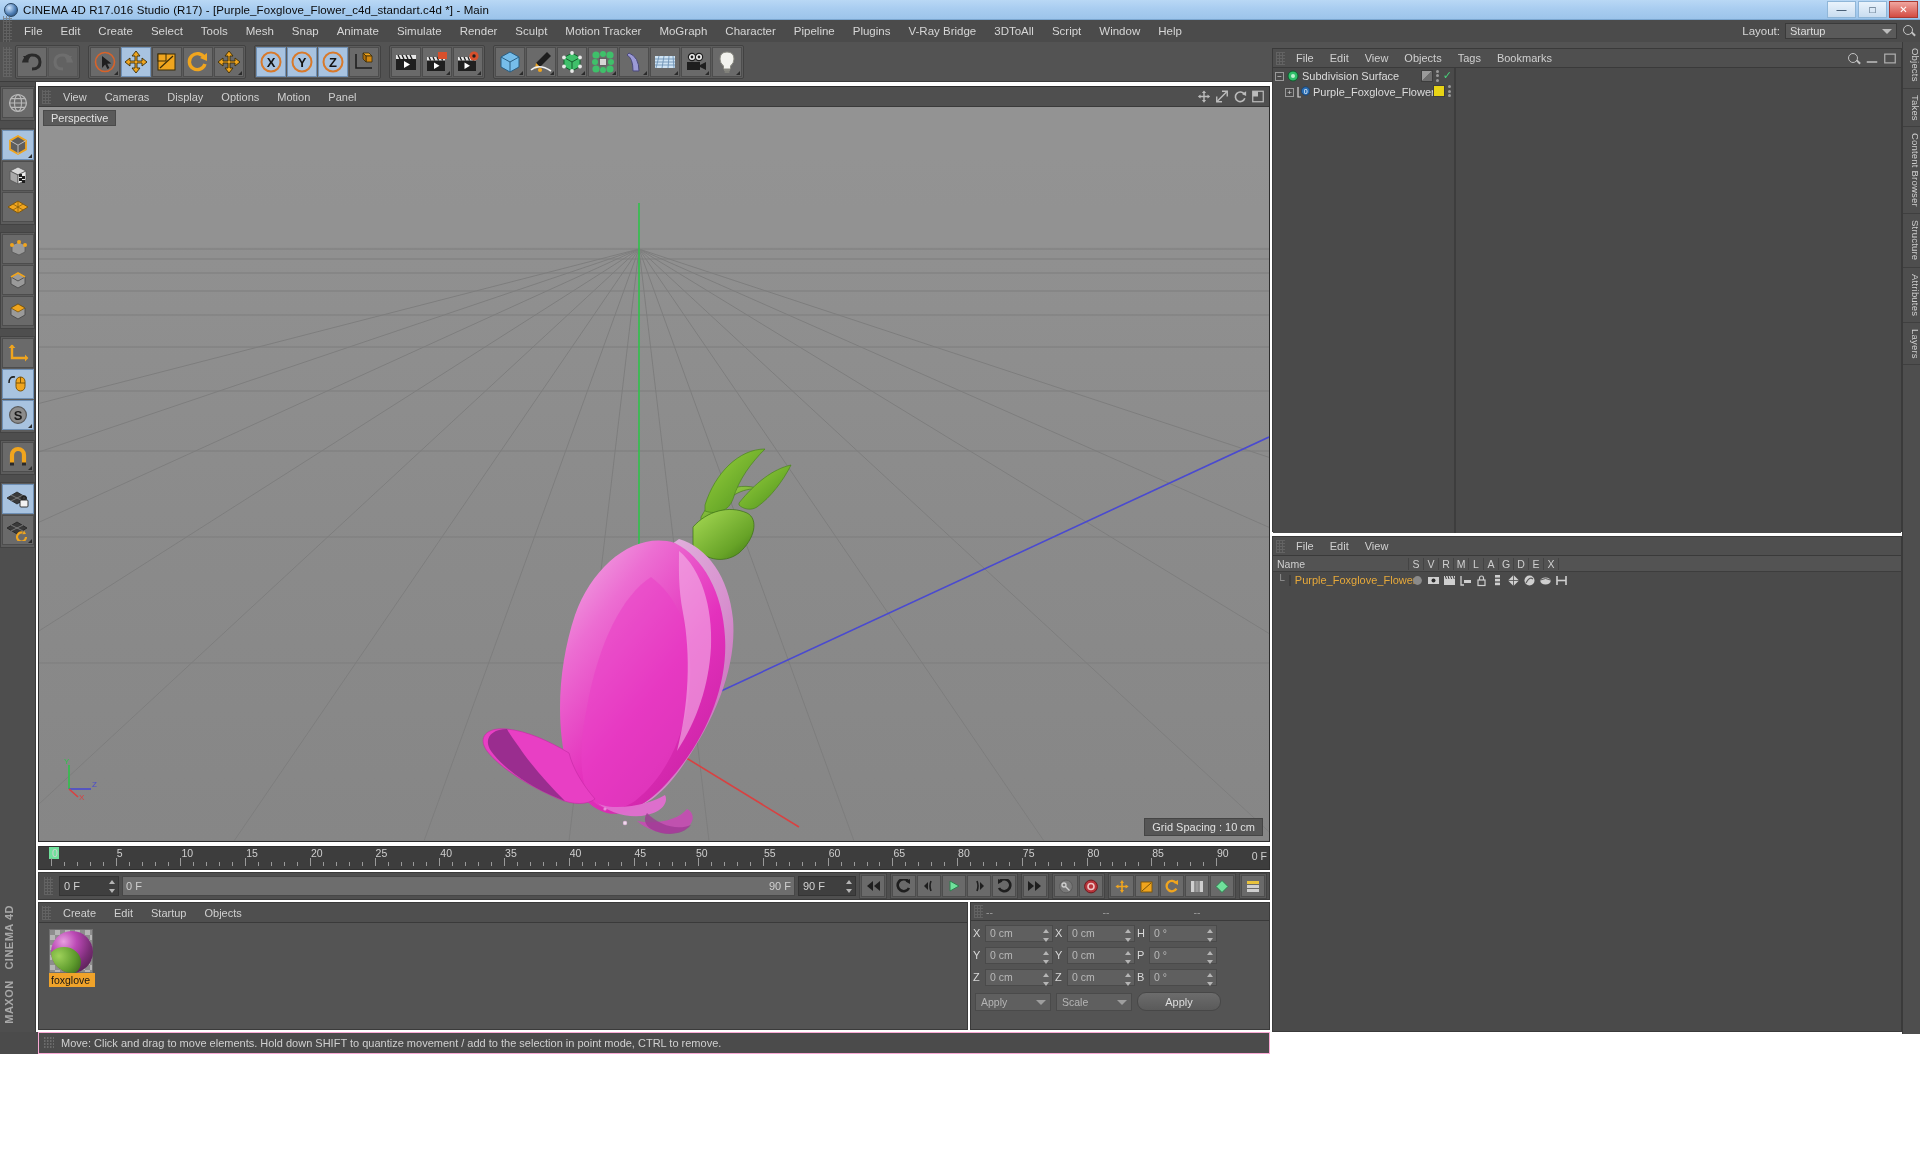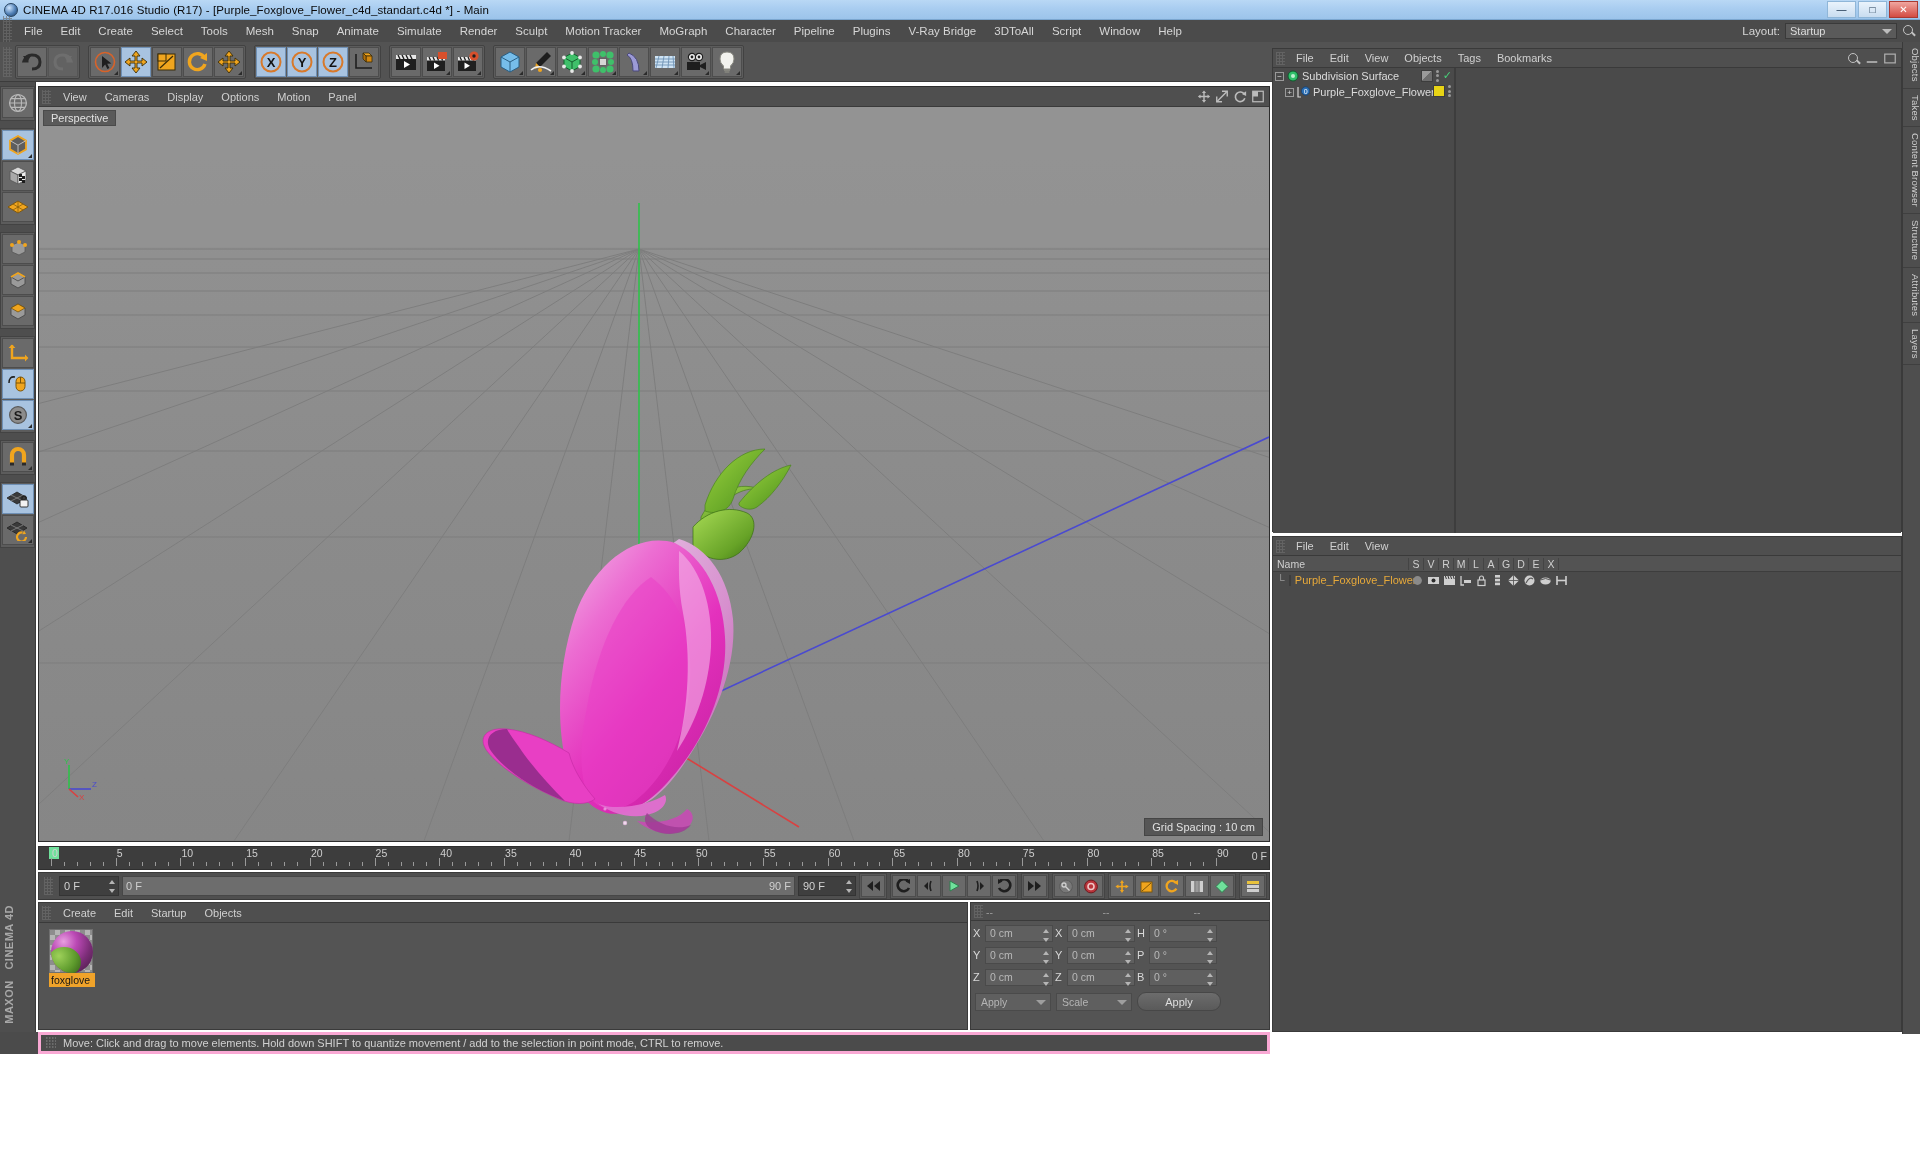--- a/index.html
+++ b/index.html
@@ -295,21 +295,21 @@
   .apply-btn {
     width: 84px; height: 19px; border-radius: 9px;
     background: linear-gradient(to bottom,#6c6c6c,#5a5a5a);
     border: 1px solid #474747; color: #dedede; font-size: 11px;
     display: flex; align-items: center; justify-content: center;
   }
 
   
   .statusbar {
     position: absolute; left: 38px; top: 1032px; width: 1232px; height: 22px;
-    background: #4b4b4b; border: 3px solid #f9a8d4;
+    background: #4b4b4b; border: 1px solid #f9a8d4;
     display: flex; align-items: center; gap: 6px; padding-left: 4px;
   }
   .statusbar .txt { font-size: 11px; color: #d0d0d0; }
 
   
   .objmgr {
     position: absolute; left: 1272px; top: 48px; width: 630px; height: 484px;
     background: #4a4a4a; border: 1px solid #3a3a3a;
   }
   .om-menubar {

